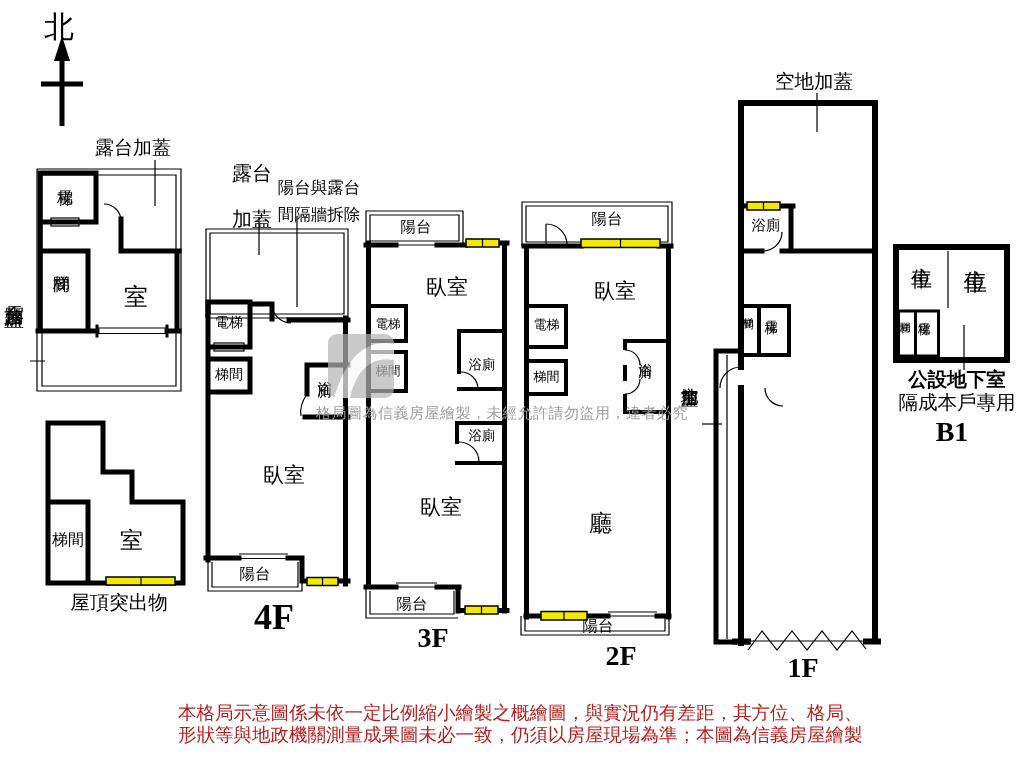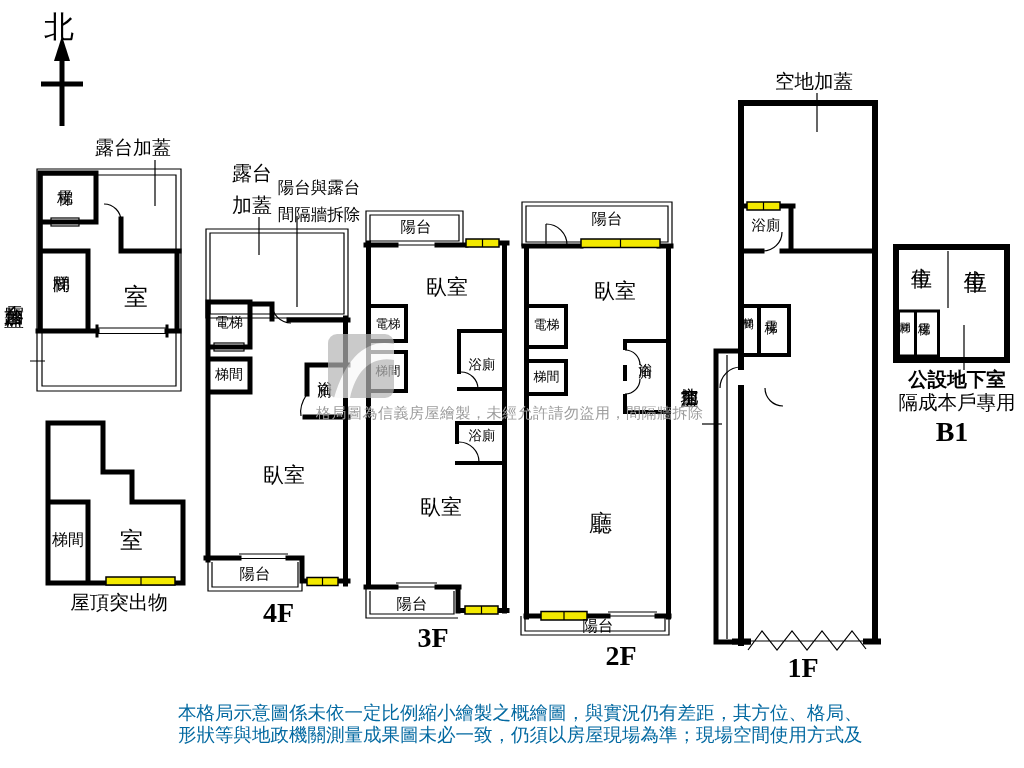--- a/index.html
+++ b/index.html
@@ -10,21 +10,21 @@
   .w5{stroke:#000;stroke-width:5;fill:none;stroke-linecap:square;}
   .w4{stroke:#000;stroke-width:4;fill:none;stroke-linecap:square;}
   .w3{stroke:#000;stroke-width:3;fill:none;stroke-linecap:square;}
   .thin{stroke:#000;stroke-width:1.2;fill:none;}
   .lbl{position:absolute;color:#000;line-height:1.12;white-space:nowrap;}
   .ctr{text-align:center;}
   .v{writing-mode:vertical-rl;text-orientation:upright;letter-spacing:1px;}
   .cap{font-weight:bold;}
   .wm-brand{font-weight:bold;color:#8f8f8f;opacity:0.72;letter-spacing:14px;}
   .wm-notice{color:#9c9c9c;letter-spacing:0.5px;}
-  .disc{color:#0369a1;}
+  .disc{color:#b91c1c;}
 </style>
 </head>
 <body>
 
 <div class="stage">
 
   <svg class="plan-svg" viewBox="0 0 1024 768">
 
     <g>
       <line x1="62" y1="56" x2="62" y2="126" stroke="#000" stroke-width="5"></line>
@@ -103,29 +103,29 @@
   <div class="lbl v" style="left:3px;top:289px;height:96px;font-size:20px;">露台加蓋</div>
   <div class="lbl v" style="left:56px;top:177px;height:48px;font-size:16px;">電梯</div>
   <div class="lbl v" style="left:52px;top:262px;height:62px;font-size:17px;">梯間</div>
   <div class="lbl" style="left:124px;top:284px;font-size:24px;">室</div>
 
   <div class="lbl ctr" style="left:49px;top:531px;width:38px;font-size:16px;">梯間</div>
   <div class="lbl" style="left:120px;top:528px;font-size:23px;">室</div>
   <div class="lbl ctr" style="left:60px;top:592px;width:118px;font-size:19.5px;">屋頂突出物</div>
 
   <div class="lbl ctr" style="left:224px;top:162px;width:56px;font-size:20px;">露台</div>
-  <div class="lbl ctr" style="left:224px;top:194px;width:56px;font-size:20px;text-align:center;">加蓋</div>
+  <div class="lbl ctr" style="left:224px;top:208px;width:56px;font-size:20px;text-align:center;">加蓋</div>
   <div class="lbl ctr" style="left:276px;top:179px;width:86px;font-size:16.5px;">陽台與露台</div>
   <div class="lbl ctr" style="left:276px;top:206px;width:86px;font-size:16.5px;">間隔牆拆除</div>
   <div class="lbl ctr" style="left:210px;top:315px;width:38px;font-size:14px;">電梯</div>
   <div class="lbl ctr" style="left:210px;top:367px;width:38px;font-size:14px;">梯間</div>
   <div class="lbl v" style="left:316px;top:369px;height:50px;font-size:15px;">浴廁</div>
   <div class="lbl ctr" style="left:260px;top:464px;width:48px;font-size:21px;">臥室</div>
   <div class="lbl ctr" style="left:237px;top:565px;width:36px;font-size:15.5px;">陽台</div>
-  <div class="lbl ctr cap" style="left:254px;top:597px;width:40px;font-size:28px;text-align:right;">4F</div>
+  <div class="lbl ctr cap" style="left:254px;top:597px;width:40px;font-size:36px;text-align:right;">4F</div>
 
   <div class="lbl ctr" style="left:398px;top:218px;width:36px;font-size:15.5px;">陽台</div>
   <div class="lbl ctr" style="left:423px;top:276px;width:48px;font-size:21px;">臥室</div>
   <div class="lbl ctr" style="left:370px;top:317px;width:36px;font-size:12.5px;">電梯</div>
   <div class="lbl ctr" style="left:370px;top:364px;width:36px;font-size:12.5px;">梯間</div>
   <div class="lbl ctr" style="left:461px;top:357px;width:42px;font-size:13.5px;">浴廁</div>
   <div class="lbl ctr" style="left:461px;top:428px;width:42px;font-size:13.5px;">浴廁</div>
   <div class="lbl ctr" style="left:417px;top:496px;width:48px;font-size:21px;">臥室</div>
   <div class="lbl ctr" style="left:394px;top:595px;width:36px;font-size:15.5px;">陽台</div>
   <div class="lbl ctr cap" style="left:413px;top:622px;width:40px;font-size:28px;">3F</div>
@@ -153,18 +153,18 @@
   <div class="lbl ctr" style="left:898px;top:369px;width:118px;font-size:19.5px;font-weight:bold;">公設地下室</div>
   <div class="lbl ctr" style="left:888px;top:392px;width:138px;font-size:19.5px;">隔成本戶專用</div>
   <div class="lbl ctr cap" style="left:929px;top:416px;width:46px;font-size:28px;">B1</div>
 
   <div style="position:absolute;left:328px;top:334px;width:66px;height:64px;opacity:0.7;">
     <svg width="66" height="64" viewBox="0 0 66 64">
       <rect x="0" y="0" width="66" height="64" rx="9" fill="#b5b5b5"></rect>
       <path d="M 6,64 C 18,22 40,4 66,10 L 66,26 C 44,22 28,36 22,64 Z" fill="#ffffff" opacity="0.92"></path>
     </svg>
   </div>
-  <div class="lbl wm-notice" style="left:316px;top:405px;font-size:15px;">格局圖為信義房屋繪製，未經允許請勿盜用，間隔牆拆除</div>
+  <div class="lbl wm-notice" style="left:316px;top:405px;font-size:15px;">格局圖為信義房屋繪製，未經允許請勿盜用，違者必究</div>
 
   <div class="lbl disc" style="left:178px;top:703px;width:676px;font-size:18.5px;">本格局示意圖係未依一定比例縮小繪製之概繪圖，與實況仍有差距，其方位、格局、</div>
-  <div class="lbl disc" style="left:178px;top:725px;width:676px;font-size:18.5px;">形狀等與地政機關測量成果圖未必一致，仍須以房屋現場為準；現場空間使用方式及</div>
+  <div class="lbl disc" style="left:178px;top:725px;width:676px;font-size:18.5px;">形狀等與地政機關測量成果圖未必一致，仍須以房屋現場為準；本圖為信義房屋繪製</div>
 
 </div>
 
 </body></html>

